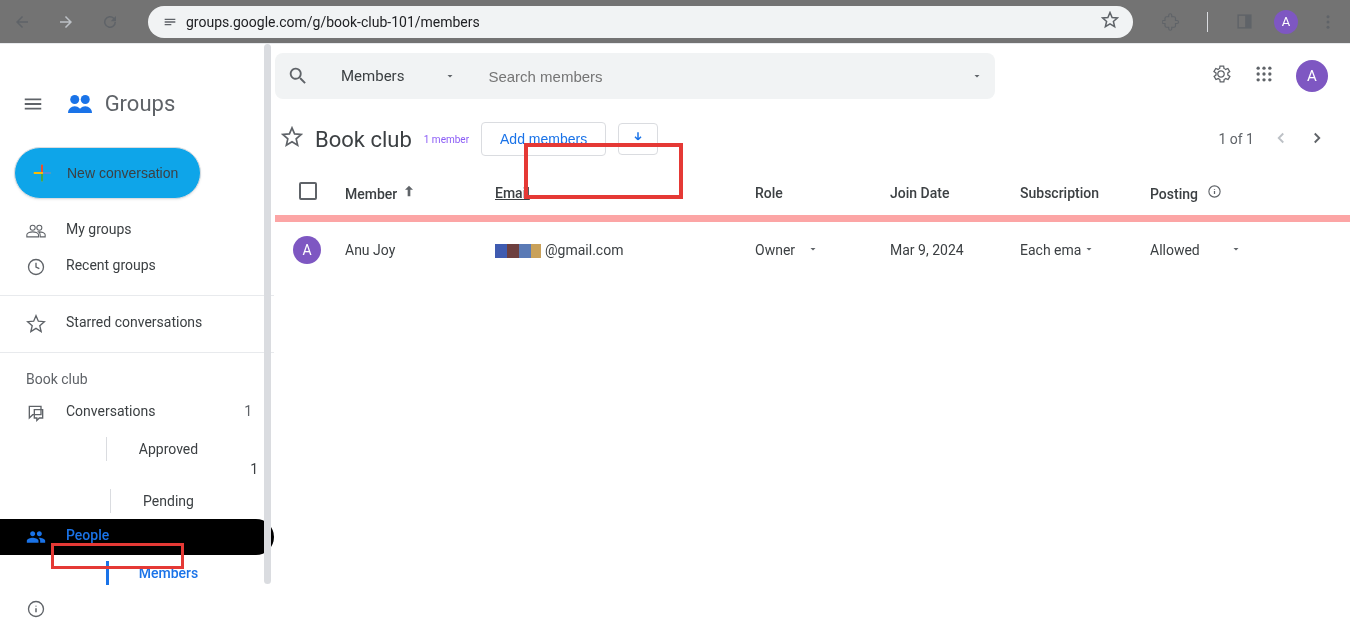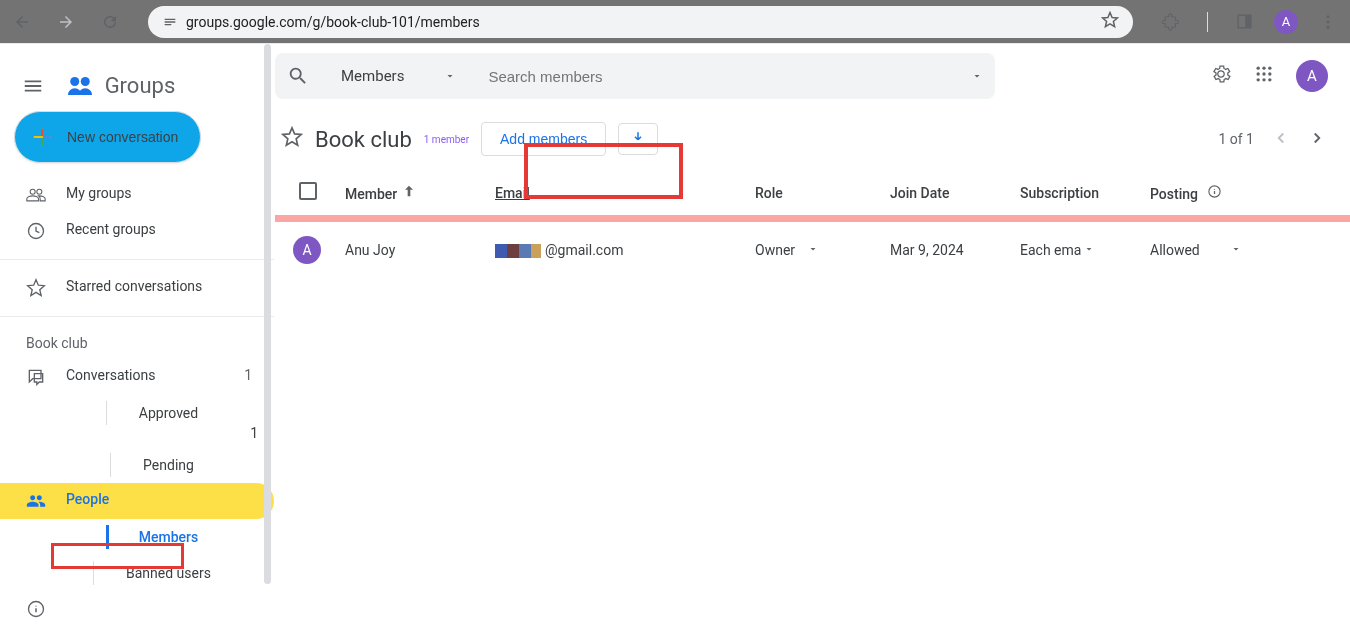--- a/index.html
+++ b/index.html
@@ -33,21 +33,21 @@
 .header-actions { display: flex; align-items: center; gap: 22px; margin-left: auto; }
 .avatar-large { width: 32px; height: 32px; border-radius: 50%; background: #7e57c2; color: #fff; display: flex; align-items: center; justify-content: center; font-size: 15px; }
 
 
 .sidebar-body { padding-top: 12px; }
 .new-conv-btn { margin: 0 0 14px 14px; display: flex; align-items: center; gap: 14px; background: #0ea5e9; border: 1px solid #dadce0; border-radius: 28px; padding: 14px 22px 14px 16px; font-size: 14px; color: #3c4043; cursor: pointer; box-shadow: 0 1px 2px rgba(60,64,67,.1); width: fit-content; }
 .side-item { display: flex; align-items: flex-start; padding: 8px 16px 8px 26px; gap: 20px; font-size: 14px; color: #3c4043; cursor: pointer; border-top-right-radius: 20px; border-bottom-right-radius: 20px; }
 .side-item .count { margin-left: auto; margin-right: 6px; color: #5f6368; }
 .side-divider { height: 1px; background: #e8eaed; margin: 10px 0; }
 .side-group-label { padding: 8px 16px 8px 26px; font-size: 14px; color: #5f6368; }
-.side-item.active { background: #fde047; color: #1a73e8; font-weight: 500; }
+.side-item.active { background: #000000; color: #1a73e8; font-weight: 500; }
 .side-item.active svg { fill: #1a73e8; }
 .side-sub { display: flex; padding: 6px 16px 6px 46px; align-items: center; font-size: 14px; color: #3c4043; cursor: pointer; border-top-right-radius: 20px; border-bottom-right-radius: 20px; flex-direction: column; }
 .side-sub .sub-label { border-left: 1px solid #dadce0; padding: 4px 0 4px 32px; }
 .side-sub.selected { color: #1a73e8; font-weight: 500; }
 .side-sub.selected .sub-label { border-left: 3px solid #1a73e8; padding-left: 30px; }
 
 
 .content-header { display: flex; align-items: center; padding: 14px 24px 14px 6px; gap: 12px; }
 .star-icon { color: #5f6368; }
 .group-title { font-size: 22px; color: #3c4043; }
@@ -189,23 +189,20 @@
         <span class="sub-label">Pending</span>
       </div>
       <div class="side-item active">
         <svg width="20" height="20" viewBox="0 0 24 24">
             <path d="M16 11c1.66 0 3-1.34 3-3s-1.34-3-3-3-3 1.34-3 3 1.34 3 3 3zm-8 0c1.66 0 3-1.34 3-3S9.66 5 8 5 5 6.34 5 8s1.34 3 3 3zm0 2c-2.33 0-7 1.17-7 3.5V19h14v-2.5c0-2.33-4.67-3.5-7-3.5zm8 0c-.29 0-.62.02-.97.05 1.16.84 1.97 1.97 1.97 3.45V19h6v-2.5c0-2.33-4.67-3.5-7-3.5z"></path>
           </svg>
         <span>People</span>
       </div>
       <div class="side-sub selected">
         <span class="sub-label">Members</span>
-      </div>
-      <div class="side-sub">
-        <span class="sub-label">Banned users</span>
       </div>
       <div class="side-item">
         <svg width="20" height="20" viewBox="0 0 24 24" class="gray">
             <circle cx="12" cy="12" r="9" fill="none" stroke="#5f6368" stroke-width="1.6"></circle>
             <path d="M12 8v1M12 11v5" stroke="#5f6368" stroke-width="1.8"></path>
           </svg>
 
       </div>
     </div>
   </div>

